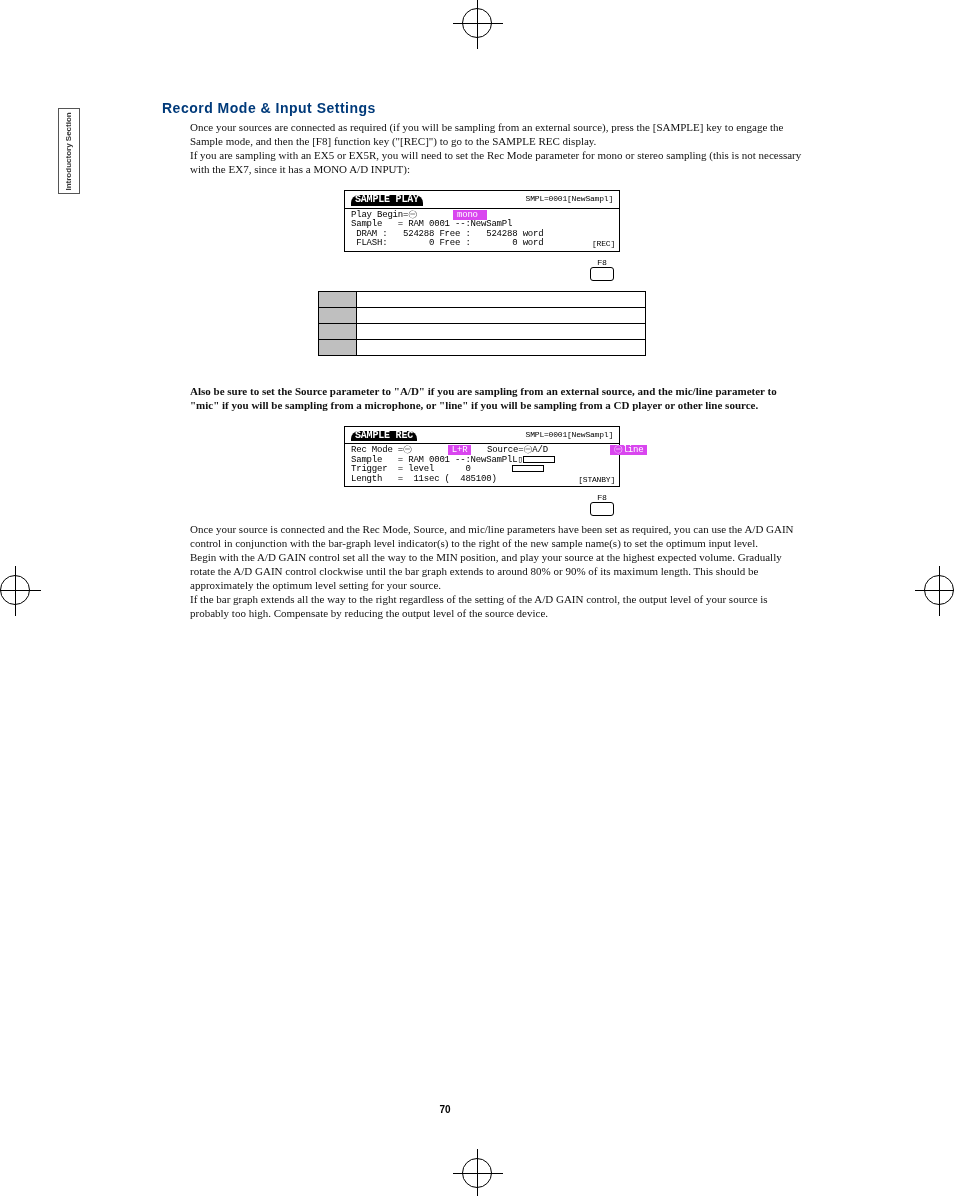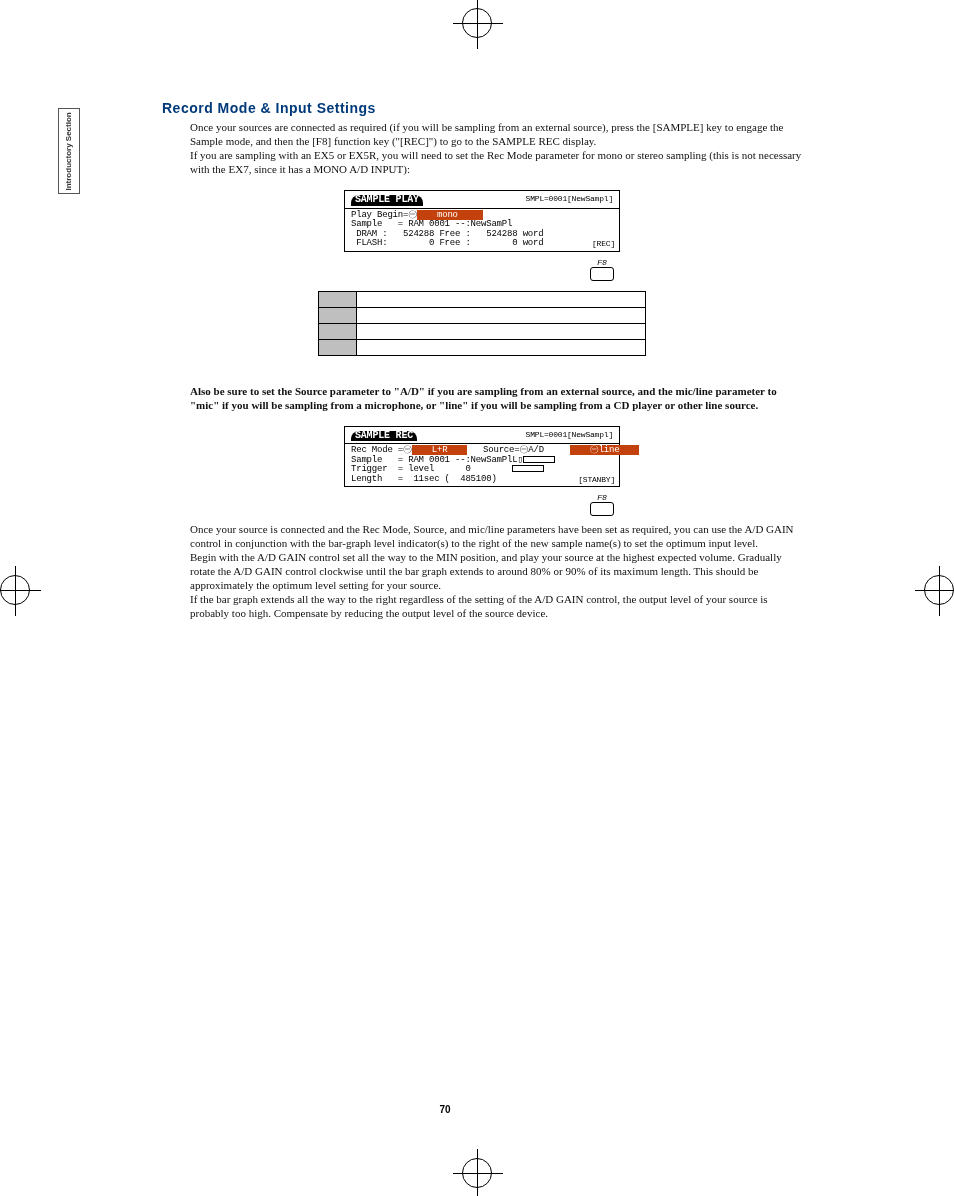--- a/index.html
+++ b/index.html
@@ -79,33 +79,33 @@
     background: #000; color: #fff;
     padding: 0 4px;
     border-radius: 8px 8px 0 0;
     font-weight: bold;
     font-size: 10px;
     margin-right: 6px;
   }
   .lcd .header-right { float: right; font-size: 8px; text-align: center; }
   .lcd .line { white-space: pre; }
   .lcd .inv {
-    background:#c2410c; color:#fff; padding:0 20px;
+    background:#d946ef; color:#fff; padding:0 4px;margin-left:36px;
   }
   .lcd .br { border-bottom: 1px solid #000; display:block; margin:2px -6px; }
   .lcd .rec-corner {
     position:absolute; right:4px; bottom:2px; font-size:8px;
   }
   .lcd .barbox {
     display:inline-block; width:32px; height:7px; border:1px solid #000;
     vertical-align: middle;
   }
 
   .f8-wrap { text-align: right; width: 276px; margin: 0 auto 6px auto; padding-right: 6px; }
-  .f8-label { font-family: Arial, sans-serif; font-size: 8px; display:block; text-align:center; width:24px; margin-left:auto;font-style:italic; }
+  .f8-label { font-family: Arial, sans-serif; font-size: 8px; display:block; text-align:center; width:24px; margin-left:auto; }
   .f8-btn {
     width: 24px; height: 14px; border: 1px solid #000; border-radius: 3px;
     margin-left: auto; display:block;
   }
 
   .empty-table {
     margin: 10px auto 0 auto;
     border-collapse: collapse;
     width: 328px;
   }

